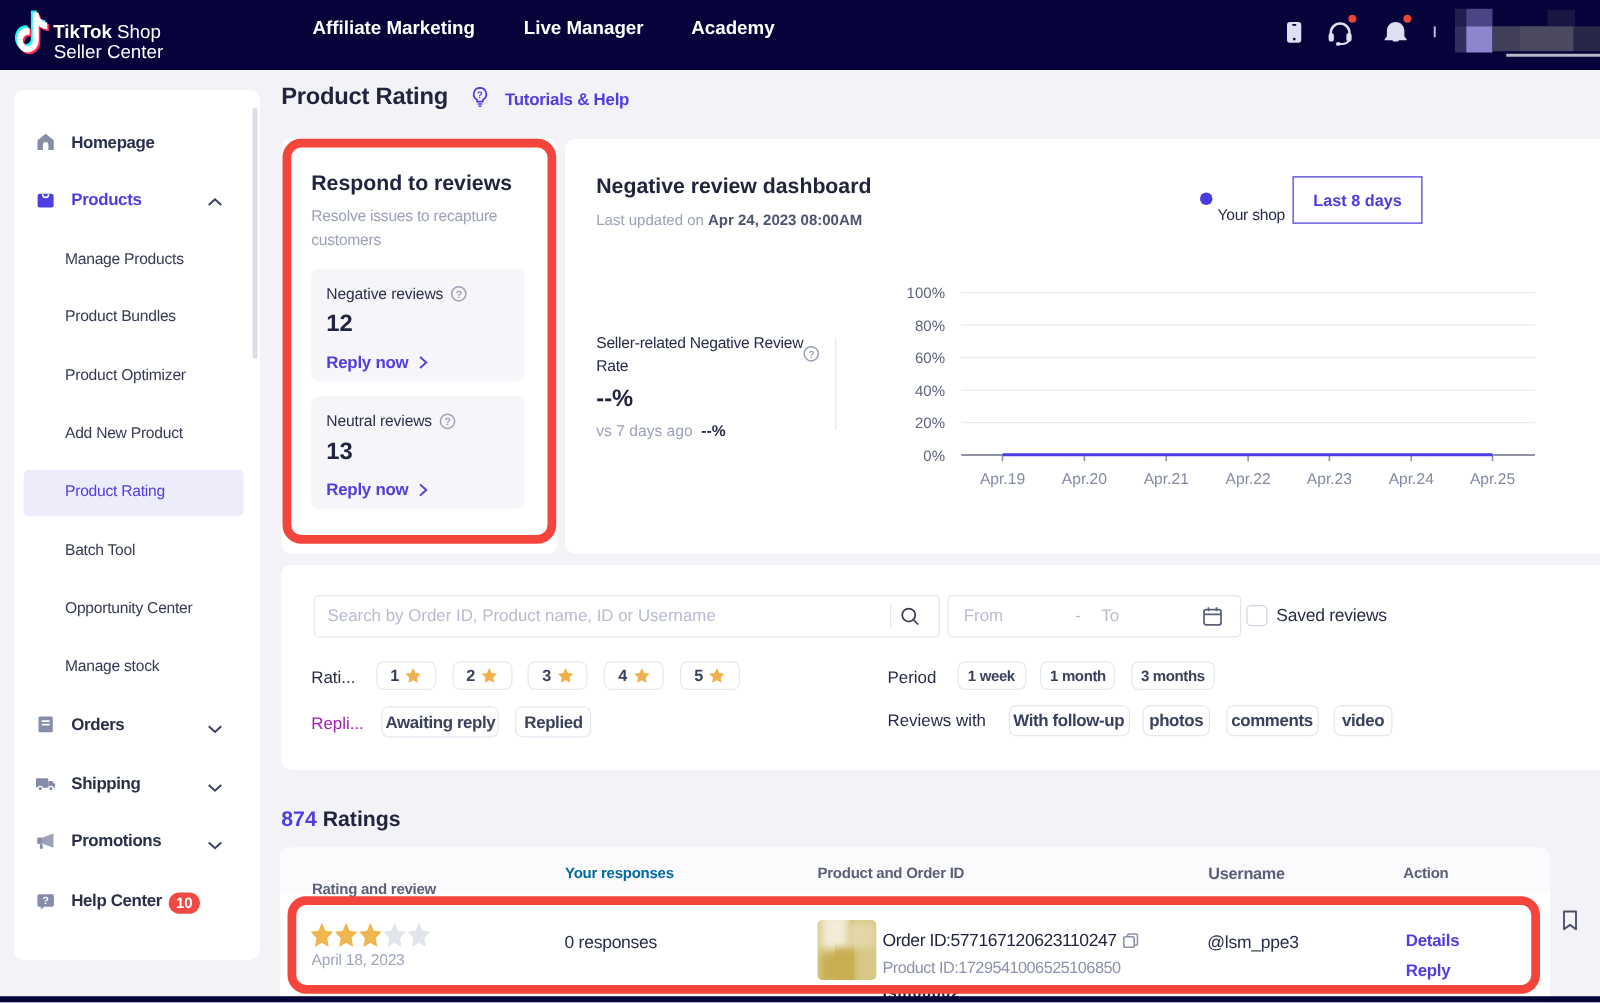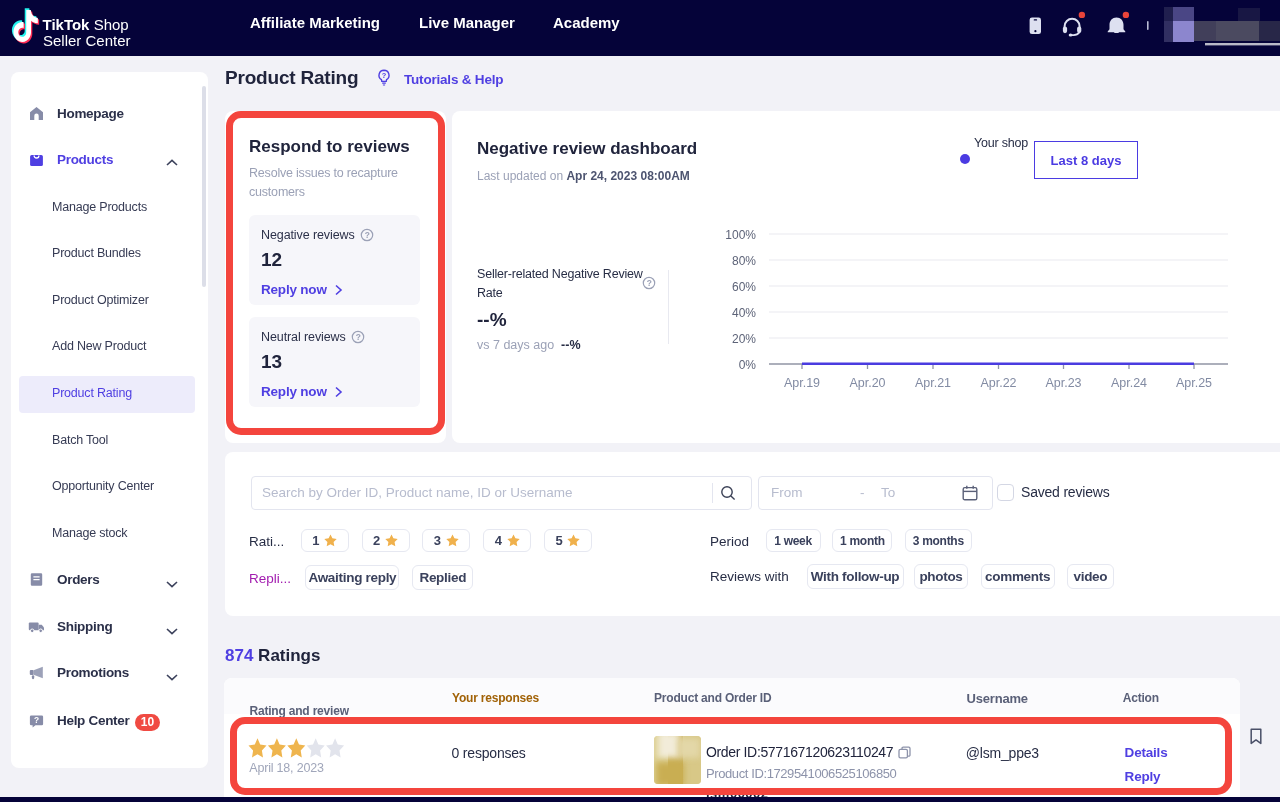--- a/index.html
+++ b/index.html
@@ -172,21 +172,21 @@
       </svg>
   </div>
 </div>
 <div class="redbox" style="left:226px;top:111px;width:219px;height:324px;"></div>
 
 <div class="card" style="left:452px;top:111px;width:828px;height:332px;border-radius:8px 0 0 8px;"></div>
 <div class="abs" id="dashboard" style="left:452px;top:111px;width:828px;height:333px;">
   <div class="abs" style="left:25px;top:27.5px;font-size:17px;font-weight:bold;color:#20243c;">Negative review dashboard</div>
   <div class="abs" style="left:25px;top:58px;font-size:12px;color:#9ba1b6;">Last updated on <span style="color:#4d5470;font-weight:bold;">Apr 24, 2023 08:00AM</span></div>
   <div class="abs" style="left:508px;top:43px;width:10px;height:10px;border-radius:50%;background:#4b3be2;"></div>
-  <div class="abs" style="left:522px;top:25px;font-size:12.5px;color:#272d45;letter-spacing:-0.2px;">Your shop</div>
+  <div class="abs" style="left:522px;top:54px;font-size:12.5px;color:#272d45;letter-spacing:-0.2px;">Your shop</div>
   <div class="abs" style="left:582px;top:30px;width:104px;height:38px;border:1.2px solid #4b3be2;background:#fff;display:flex;align-items:center;justify-content:center;font-size:13px;font-weight:bold;color:#4b3be2;z-index:2;">Last 8 days</div>
   <div class="abs" style="left:25px;top:154px;font-size:12.5px;color:#272d45;line-height:19px;letter-spacing:-0.2px;">Seller-related Negative Review<br>Rate</div>
   <svg class="abs" style="left:190px;top:165px;" width="14" height="14" viewBox="0 0 14 14">
       <circle cx="7" cy="7" r="5.7" fill="none" stroke="#9ba1b6" stroke-width="1.2"></circle>
       <text x="4.7" y="10.2" fill="#9ba1b6" font-size="8.4" font-weight="bold" font-family="Liberation Sans, sans-serif">?</text>
     </svg>
   <div class="abs" style="left:25px;top:198px;font-size:19px;font-weight:bold;color:#20243c;">--%</div>
   <div class="abs" style="left:25px;top:227px;font-size:12.5px;color:#9ba1b6;">vs 7 days ago&nbsp; <span style="color:#272d45;font-weight:bold;">--%</span></div>
   <div class="abs" style="left:216px;top:159px;width:1px;height:74px;background:#e8e9f0;"></div>
   <svg class="abs" style="left:248px;top:104px;" width="545" height="185" viewBox="0 0 545 185">
@@ -281,21 +281,21 @@
   <div class="btn" style="left:581.5px;top:112px;width:97px;height:25px;font-size:13.5px;">With follow-up</div>
   <div class="btn" style="left:689px;top:112px;width:54px;height:25px;font-size:13.5px;">photos</div>
   <div class="btn" style="left:755.6px;top:112px;width:74px;height:25px;font-size:13.5px;">comments</div>
   <div class="btn" style="left:841.9px;top:112px;width:47px;height:25px;font-size:13.5px;">video</div>
 </div>
 
 <div class="abs" style="left:225px;top:646px;font-size:17px;font-weight:bold;color:#20243c;"><span class="purple">874</span> <span style="color:#20243c;">Ratings</span></div>
 <div class="abs" id="table" style="left:224px;top:678px;width:1016px;height:124px;background:#fff;border-radius:8px 8px 0 0;overflow:hidden;">
   <div class="abs" style="left:0;top:0;width:1016px;height:36px;background:#fbfbfd;"></div>
   <div class="abs" style="left:25.5px;top:26px;font-size:12px;font-weight:bold;color:#5a6078;letter-spacing:-0.2px;">Rating and review</div>
-  <div class="abs" style="left:228px;top:13px;font-size:12px;font-weight:bold;color:#a16207;letter-spacing:-0.2px;">Your responses</div>
+  <div class="abs" style="left:228px;top:13px;font-size:12px;font-weight:bold;color:#0369a1;letter-spacing:-0.2px;">Your responses</div>
   <div class="abs" style="left:430px;top:13px;font-size:12px;font-weight:bold;color:#5a6078;letter-spacing:-0.2px;">Product and Order ID</div>
   <div class="abs" style="left:742.6px;top:13px;font-size:13px;font-weight:bold;color:#5a6078;letter-spacing:-0.2px;">Username</div>
   <div class="abs" style="left:898.7px;top:13px;font-size:12px;font-weight:bold;color:#5a6078;letter-spacing:-0.2px;">Action</div>
 
   <svg class="abs" style="left:24px;top:59px;" width="100" height="23" viewBox="0 0 100 23">
     <g transform="scale(1.0,1.13)">
       <path fill="#efb54e" d="M9.5 1 L12.2 6.7 L18.5 7.5 L13.9 11.9 L15 18.2 L9.5 15.2 L4 18.2 L5.1 11.9 L0.5 7.5 L6.8 6.7 Z"></path>
       <path fill="#efb54e" transform="translate(19.4,0)" d="M9.5 1 L12.2 6.7 L18.5 7.5 L13.9 11.9 L15 18.2 L9.5 15.2 L4 18.2 L5.1 11.9 L0.5 7.5 L6.8 6.7 Z"></path>
       <path fill="#efb54e" transform="translate(38.8,0)" d="M9.5 1 L12.2 6.7 L18.5 7.5 L13.9 11.9 L15 18.2 L9.5 15.2 L4 18.2 L5.1 11.9 L0.5 7.5 L6.8 6.7 Z"></path>
       <path fill="#e2e4ec" transform="translate(58.2,0)" d="M9.5 1 L12.2 6.7 L18.5 7.5 L13.9 11.9 L15 18.2 L9.5 15.2 L4 18.2 L5.1 11.9 L0.5 7.5 L6.8 6.7 Z"></path>

